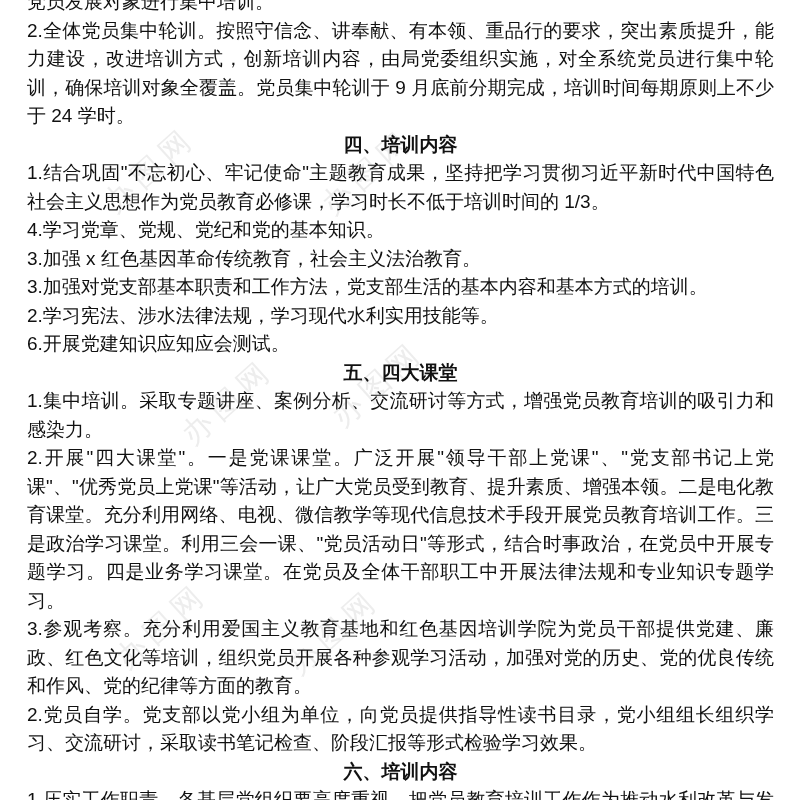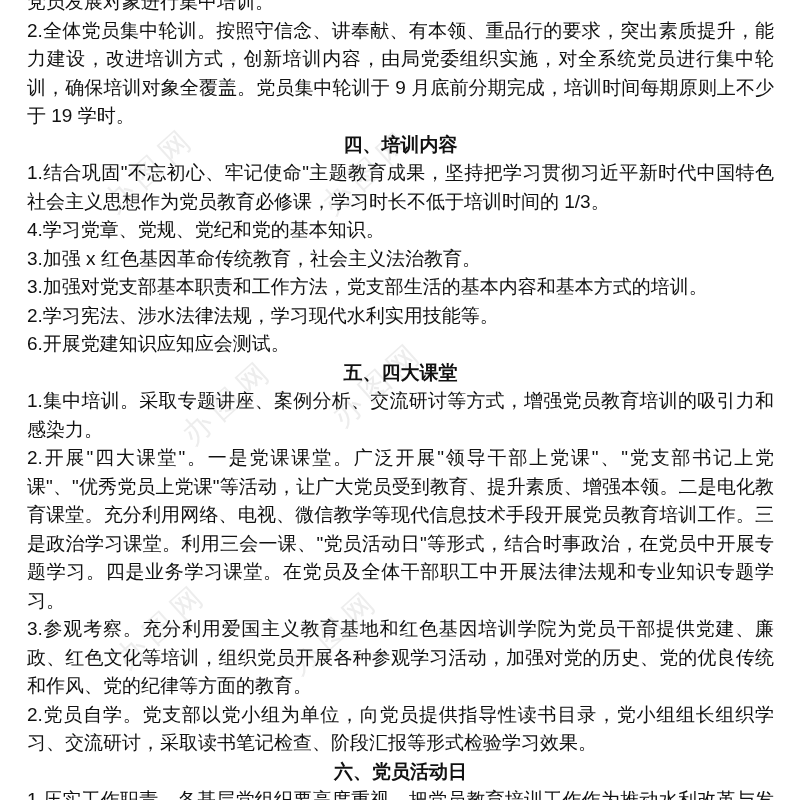--- a/index.html
+++ b/index.html
@@ -66,29 +66,29 @@
   <div class="watermark-layer">
     <span class="wm">办图网</span>
     <span class="wm">办图网</span>
     <span class="wm">办图网</span>
     <span class="wm">办图网</span>
     <span class="wm">办图网</span>
     <span class="wm">办图网</span>
   </div>
   <div class="doc">
       <p class="para body">党员发展对象进行集中培训。</p>
-      <p class="para body">2.全体党员集中轮训。按照守信念、讲奉献、有本领、重品行的要求，突出素质提升，能力建设，改进培训方式，创新培训内容，由局党委组织实施，对全系统党员进行集中轮训，确保培训对象全覆盖。党员集中轮训于 9 月底前分期完成，培训时间每期原则上不少于 19 学时。</p>
+      <p class="para body">2.全体党员集中轮训。按照守信念、讲奉献、有本领、重品行的要求，突出素质提升，能力建设，改进培训方式，创新培训内容，由局党委组织实施，对全系统党员进行集中轮训，确保培训对象全覆盖。党员集中轮训于 9 月底前分期完成，培训时间每期原则上不少于 24 学时。</p>
       <p class="para heading">四、培训内容</p>
       <p class="para body">1.结合巩固"不忘初心、牢记使命"主题教育成果，坚持把学习贯彻习近平新时代中国特色社会主义思想作为党员教育必修课，学习时长不低于培训时间的 1/3。</p>
       <p class="para body">4.学习党章、党规、党纪和党的基本知识。</p>
       <p class="para body">3.加强 x 红色基因革命传统教育，社会主义法治教育。</p>
       <p class="para body">3.加强对党支部基本职责和工作方法，党支部生活的基本内容和基本方式的培训。</p>
       <p class="para body">2.学习宪法、涉水法律法规，学习现代水利实用技能等。</p>
       <p class="para body">6.开展党建知识应知应会测试。</p>
       <p class="para heading">五、四大课堂</p>
       <p class="para body">1.集中培训。采取专题讲座、案例分析、交流研讨等方式，增强党员教育培训的吸引力和感染力。</p>
       <p class="para body">2.开展"四大课堂"。一是党课课堂。广泛开展"领导干部上党课"、"党支部书记上党课"、"优秀党员上党课"等活动，让广大党员受到教育、提升素质、增强本领。二是电化教育课堂。充分利用网络、电视、微信教学等现代信息技术手段开展党员教育培训工作。三是政治学习课堂。利用三会一课、"党员活动日"等形式，结合时事政治，在党员中开展专题学习。四是业务学习课堂。在党员及全体干部职工中开展法律法规和专业知识专题学习。</p>
       <p class="para body">3.参观考察。充分利用爱国主义教育基地和红色基因培训学院为党员干部提供党建、廉政、红色文化等培训，组织党员开展各种参观学习活动，加强对党的历史、党的优良传统和作风、党的纪律等方面的教育。</p>
       <p class="para body">2.党员自学。党支部以党小组为单位，向党员提供指导性读书目录，党小组组长组织学习、交流研讨，采取读书笔记检查、阶段汇报等形式检验学习效果。</p>
-      <p class="para heading">六、党员活动日</p>
+      <p class="para heading">六、培训内容</p>
       <p class="para body">1.压实工作职责。各基层党组织要高度重视，把党员教育培训工作作为推动水利改革与发展的一项基础性工作，作为"不忘初心、牢记使命"主题教育的一项制度安排。要在局党委集中</p>
     </div>
 </div>
 
 </body></html>

